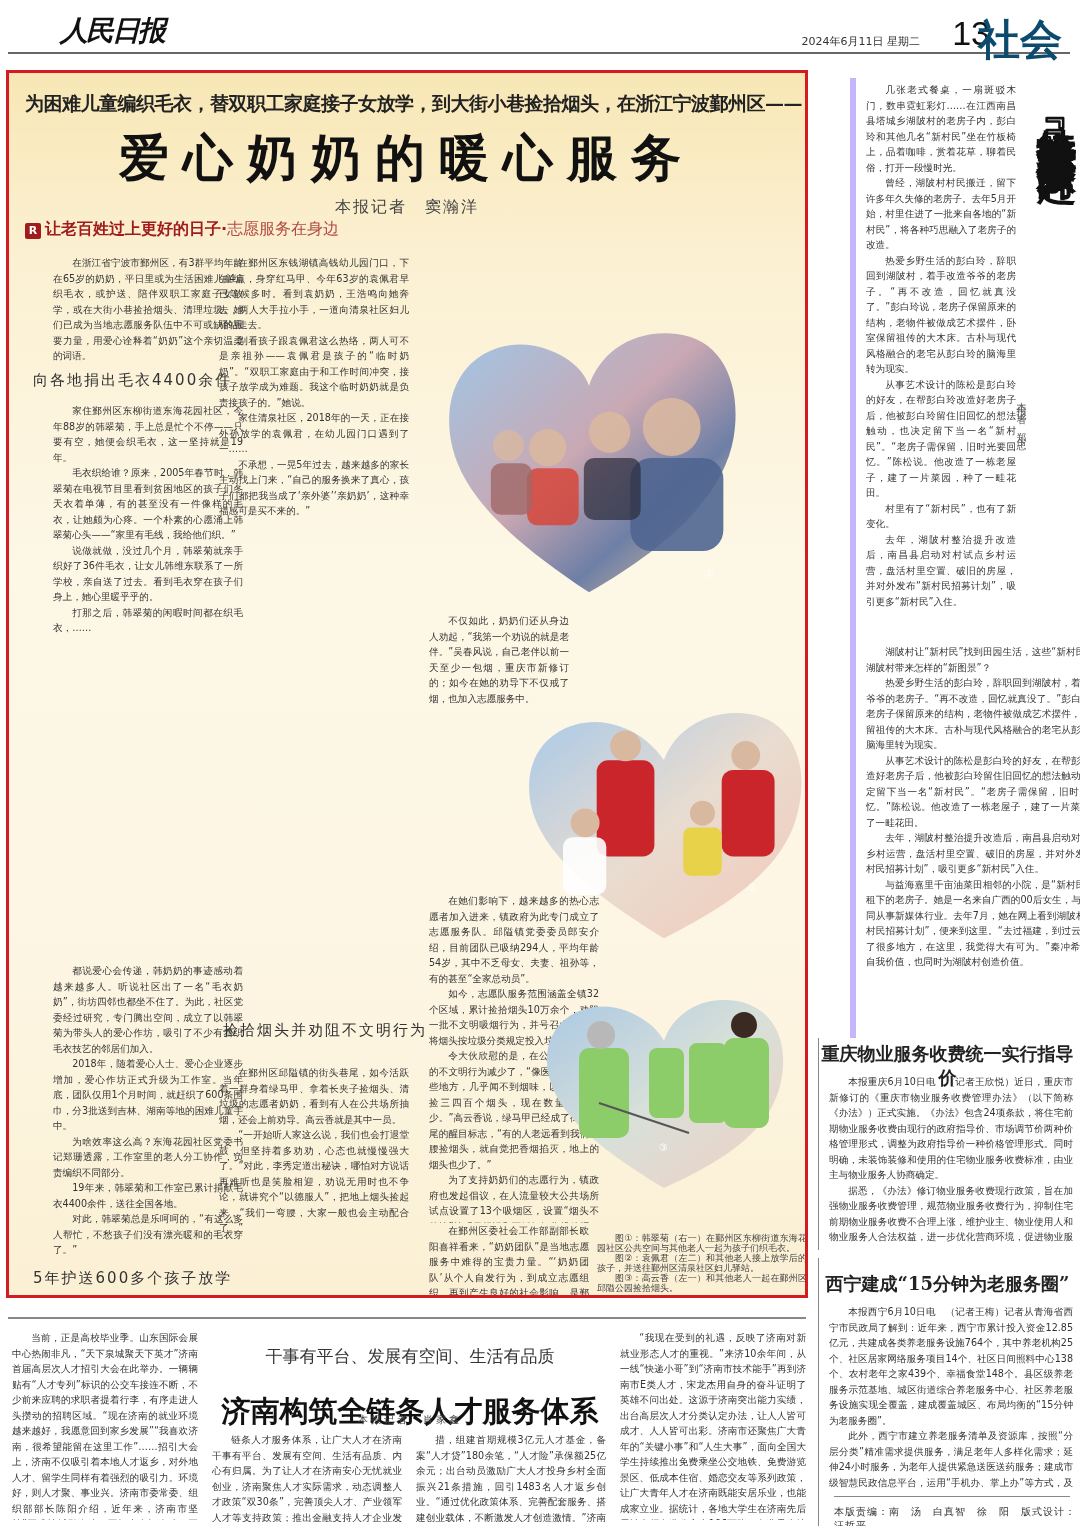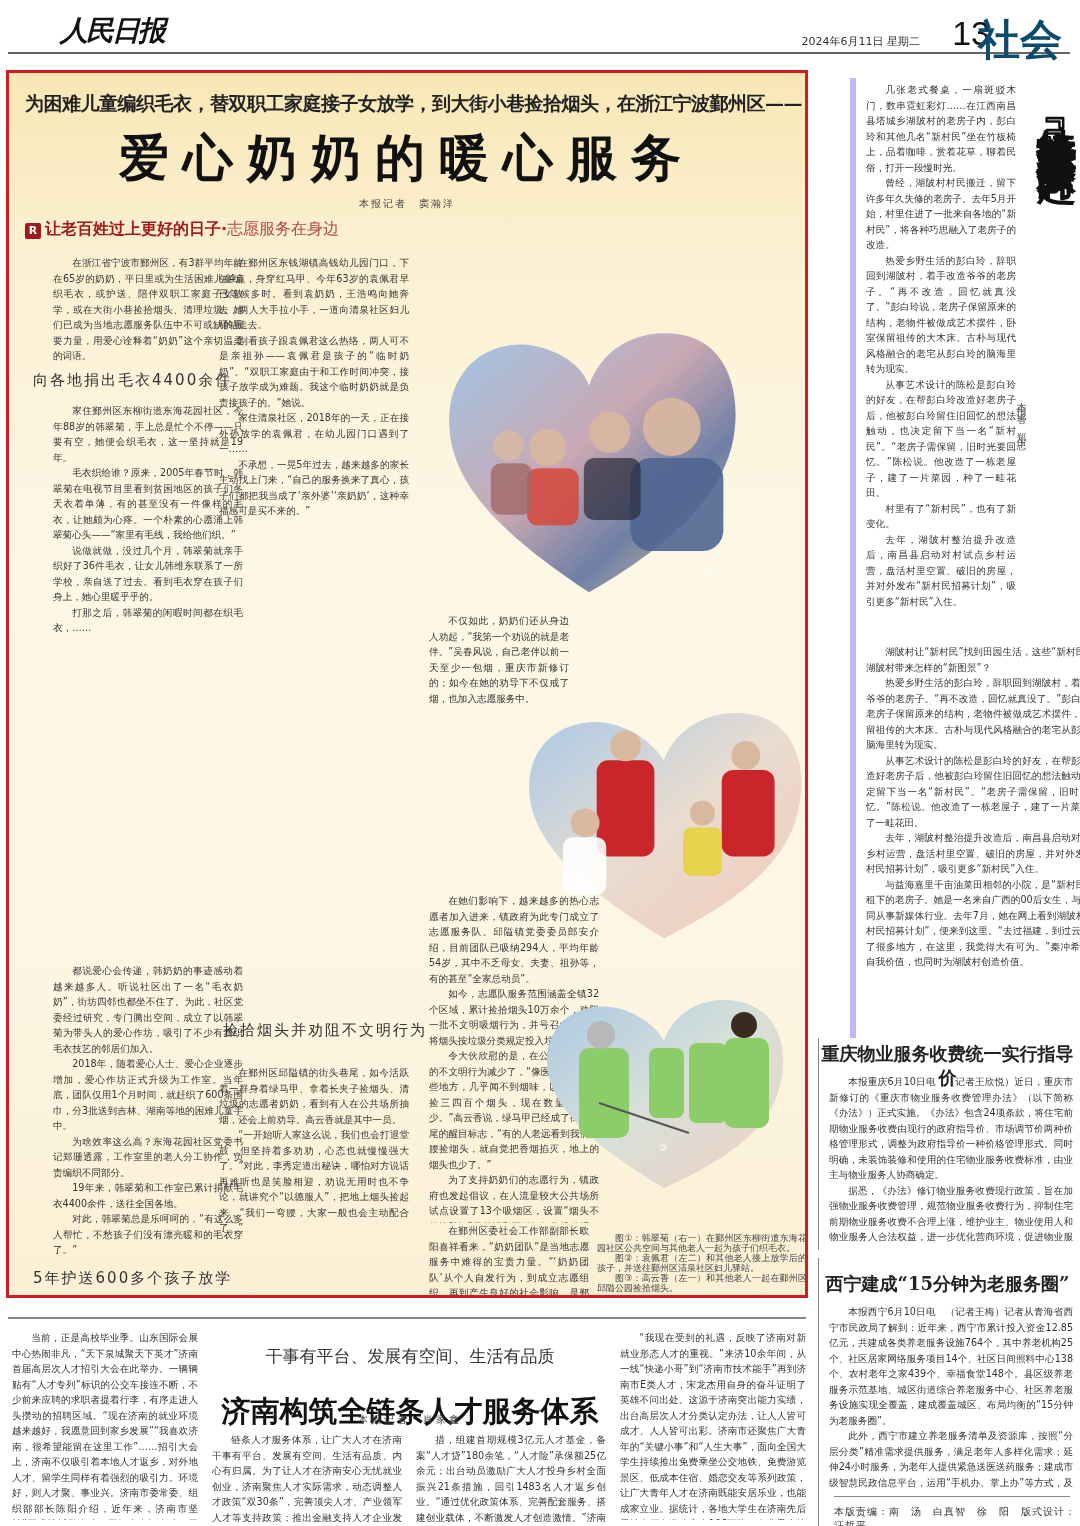--- a/index.html
+++ b/index.html
@@ -11,21 +11,21 @@
   .logo { position: absolute; left: 4px; top: 4px; font-family: "DejaVu Serif", serif; font-size: 28px; font-style: italic; font-weight: bold; letter-spacing: -2px; color: #111; margin-left: 48px; }
   .date { position: absolute; right: 150px; top: 26px; font-size: 11px; color: #333; }
   .page-no { position: absolute; right: 80px; top: 6px; font-size: 34px; color: #111; font-family: "Liberation Sans", sans-serif; text-align: center; }
   .section { position: absolute; right: 8px; top: 4px; font-size: 42px; font-weight: bold; color: #0c4a6e; font-family: Liberation Serif, serif; }
 
   
   .feature { position: absolute; left: 6px; top: 70px; width: 802px; height: 1228px; border: 3px solid #d21c22;
     background: linear-gradient(180deg, #f8e7b5 0%, #fbf0d2 15%, #fdf7e6 40%, #fdf6e4 70%, #fbf0d4 100%); overflow: hidden; }
   .kicker { position: absolute; left: 16px; top: 18px; font-family: "DejaVu Serif", serif; font-size: 19px; font-weight: bold; color: #222; letter-spacing: -0.5px; }
   .headline { position: absolute; left: 0; width: 100%; top: 52px; text-align: center; font-size: 50px; font-weight: bold; letter-spacing: 14px; color: #111; font-family: "DejaVu Sans", sans-serif; }
-  .byline { position: absolute; left: 0; width: 100%; top: 124px; text-align: center; font-size: 10px; color: #444; letter-spacing: 2px; }
+  .byline { position: absolute; left: 0; width: 100%; top: 124px; text-align: center; font-size: 16px; color: #444; letter-spacing: 2px; }
   .column-tag { position: absolute; left: 16px; top: 146px; font-size: 16px; color: #a01b1b; font-weight: bold; }
   .column-tag .r-mark { display: inline-block; width: 16px; height: 16px; background: #a01b1b; color: #fff; font-size: 11px; line-height: 16px; text-align: center; margin-right: 4px; border-radius: 2px; }
   .column-tag .light { font-weight: normal; color: #b14a44; }
 
   .txt { position: absolute; font-size: 9.6px; line-height: 15.5px; color: #333; text-align: justify; text-indent: 2em; }
   .txt p { margin: 0; }
   .subhead { position: absolute; font-size: 15px; color: #333; letter-spacing: 2px; }
 
   
   .heart { position: absolute; }

